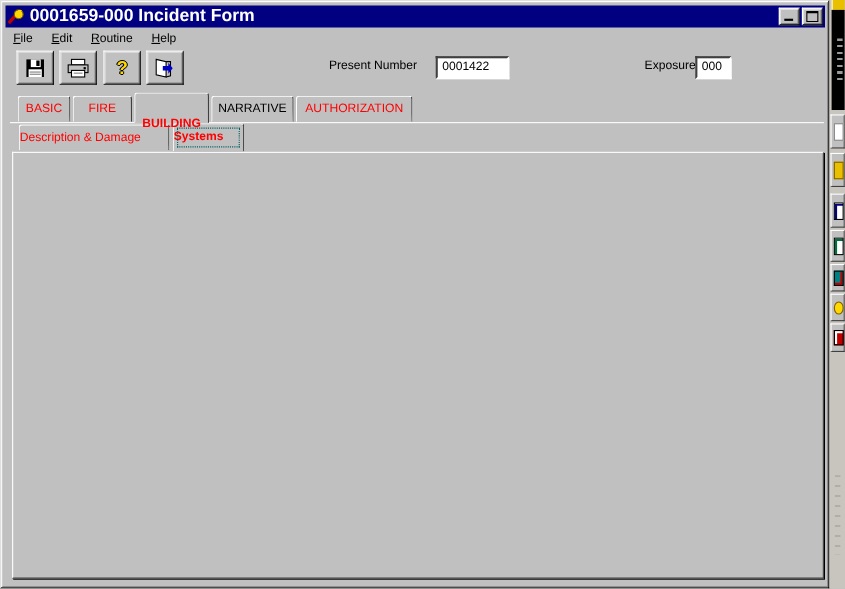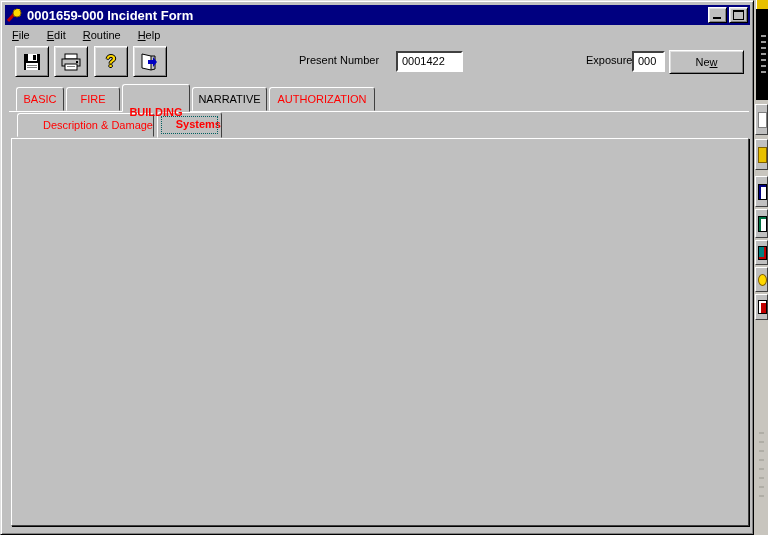--- a/index.html
+++ b/index.html
@@ -17,21 +17,21 @@
     position:absolute; left:0; top:0; width:754px; height:535px;
     background:#c0c0c0;
     border:1px solid; border-color:#dfdfdf #000 #000 #dfdfdf;
     box-shadow: inset 1px 1px 0 #fff, inset -1px -1px 0 #808080;
   }
   .titlebar {
     position:absolute; left:4px; top:4px; width:745px; height:20px;
     background:#000080; display:flex; align-items:center; padding:0 2px;
   }
   .title-icon { width:16px; height:15px; flex:0 0 auto; }
-  .title-text { color:#fff; font-weight:bold; font-size:13px; margin-left:4px; white-space:nowrap; }
+  .title-text { color:#fff; font-weight:bold; font-size:16px; margin-left:4px; white-space:nowrap; }
   .tb-btns { margin-left:auto; display:flex; gap:2px; }
   .tb-btn {
     width:19px; height:16px; background:#c0c0c0; position:relative;
     border:1px solid; border-color:#fff #000 #000 #fff;
     box-shadow: inset 1px 1px 0 #dfdfdf, inset -1px -1px 0 #808080;
   }
   .min-glyph { position:absolute; left:4px; bottom:3px; width:8px; height:2px; background:#000; }
   .max-glyph { position:absolute; left:3px; top:2px; width:11px; height:10px; border:1px solid #000; border-top-width:2px; background:#c0c0c0; }
 
   .menubar { position:absolute; left:6px; top:27px; height:16px; display:flex; gap:7px; }
@@ -66,21 +66,21 @@
   .tabline { position:absolute; left:8px; top:110px; width:740px; height:1px; background:#fff; }
   .tabs { position:absolute; left:15px; top:86px; display:flex; }
   .tab {
     height:24px; margin-right:2px; text-align:center; padding-top:5px;
     background:#c0c0c0; border:1px solid; border-color:#fff #404040 #c0c0c0 #fff;
     border-radius:3px 3px 0 0; position:relative; z-index:1; cursor:default;
   }
   .tab.active { margin-top:-3px; height:28px; font-weight:bold; z-index:3; padding-top:21px; }
   .subtabs { position:absolute; left:16px; top:112px; display:flex; z-index:2; }
   .subtab {
-    height:24px; margin-right:3px; text-align:right; padding-top:5px;
+    height:24px; margin-right:3px; text-align:left; padding-top:5px;
     background:#c0c0c0; border:1px solid; border-color:#fff #404040 #c0c0c0 #fff;
     border-radius:3px 3px 0 0; position:relative; cursor:default;
   }
   .subtab.active { margin-top:-1px; height:26px; font-weight:bold; z-index:3; }
   .subtab.active .focus-rect {
     position:absolute; left:3px; top:3px; right:3px; bottom:3px;
     border:1px dotted #006060;
   }
   .t-red { color:#f00; } .t-black { color:#000; }
 
@@ -195,21 +195,20 @@
       <path d="M3 2 L12 4 L12 18 L3 16 Z" fill="#fff" stroke="#000"></path>
       <path d="M12 4 L16 4 L16 17 L12 18" fill="none" stroke="#000"></path>
       <path d="M13 8 L18 8 L18 5 L22 10 L18 15 L18 12 L13 12 Z" fill="#0000c0" transform="translate(-4 0)"></path>
     </svg>
   </div>
 
   <span class="lbl" style="left:298px; top:53px;">Present Number</span>
   <div class="field" style="left:395px; top:50px; width:67px;">0001422</div>
   <span class="lbl" style="left:570px; top:53px;margin-left:15px;">Exposure</span>
   <div class="field" style="left:631px; top:50px; width:33px;">000</div>
-  <div class="btn3d" style="left:668px; top:49px; width:75px; height:24px;"><span>Ne</span><span class="u">w</span><span></span></div>
 
   <div class="panel"></div>
 
   <div class="tabline"></div>
   <div class="tabs">
     <div class="tab t-red" style="width:48px">BASIC</div>
     <div class="tab t-red" style="width:54px">FIRE</div>
     <div class="tab t-red active" style="width:68px">BUILDING</div>
     <div class="tab t-black" style="width:75px">NARRATIVE</div>
     <div class="tab t-red" style="width:106px">AUTHORIZATION</div>

